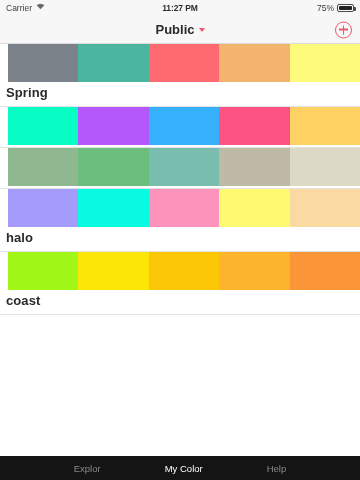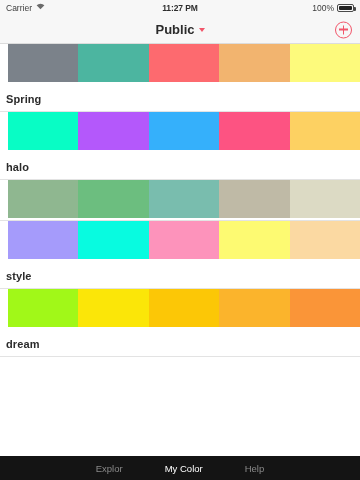--- a/index.html
+++ b/index.html
@@ -62,53 +62,53 @@
     position:relative;
     border-bottom:1px solid #e3e3e3;
     background:#ffffff;
     padding-bottom:2px;
   }
   .swatches{
     display:flex; height:38px; margin-left:8px;
   }
   .swatch{ flex:1 1 0; height:100%; }
   .row-label{
-    font-size:11px; font-weight:bold; color:#2b2b2b;
-    padding:11px 0 4px 6px;
+    font-size:13px; font-weight:bold; color:#2b2b2b;
+    padding:3px 0 4px 6px;
     letter-spacing:0.1px;
     white-space:pre;
   }
 
   
   .tabbar{
     position:absolute; left:0; right:0; bottom:0;
     height:24px; background:#141414;
     display:flex; align-items:center; justify-content:center;
-    gap:42px;
+    gap:64px;
   }
   .tab{ font-size:9.5px; color:#8a8a8a; }
   .tab.active{ color:#ffffff; font-weight:normal; }
 </style>
 </head>
 <body>
 
 <div class="screen">
 
   <div class="statusbar">
     <div class="sb-left">
       <span>Carrier</span>
       <span class="wifi-icon">
         <svg width="9" height="7" viewBox="0 0 9 7">
           <path d="M4.5 6.2 L0.6 2.3 A5.5 5.5 0 0 1 8.4 2.3 Z" fill="#6b6b6b"></path>
         </svg>
       </span>
     </div>
     <div class="sb-center">11:27 PM</div>
     <div class="sb-right">
-      <span>100%</span>
+      <span>75%</span>
       <span class="batt">
           <span class="batt-fill"></span>
         </span>
     </div>
   </div>
 
   <div class="navbar">
     <div class="nav-title">
       <span>Public</span>
       <span class="nav-title-dot"></span>
@@ -131,50 +131,49 @@
         <div class="row-label">Spring</div>
       </div>
       <div class="palette-row">
         <div class="swatches">
           <div class="swatch" style="background: rgb(8, 253, 197);"></div>
           <div class="swatch" style="background: rgb(180, 88, 251);"></div>
           <div class="swatch" style="background: rgb(53, 176, 251);"></div>
           <div class="swatch" style="background: rgb(253, 83, 130);"></div>
           <div class="swatch" style="background: rgb(253, 209, 98);"></div>
         </div>
-        <div class="row-label">halo</div>
       </div>
       <div class="palette-row">
         <div class="swatches">
           <div class="swatch" style="background: rgb(143, 183, 144);"></div>
           <div class="swatch" style="background: rgb(108, 190, 127);"></div>
           <div class="swatch" style="background: rgb(121, 189, 174);"></div>
           <div class="swatch" style="background: rgb(191, 186, 166);"></div>
           <div class="swatch" style="background: rgb(220, 218, 196);"></div>
         </div>
       </div>
       <div class="palette-row">
         <div class="swatches">
           <div class="swatch" style="background: rgb(165, 155, 251);"></div>
           <div class="swatch" style="background: rgb(8, 251, 224);"></div>
           <div class="swatch" style="background: rgb(253, 147, 187);"></div>
           <div class="swatch" style="background: rgb(253, 250, 114);"></div>
           <div class="swatch" style="background: rgb(251, 217, 162);"></div>
         </div>
-        <div class="row-label">style</div>
+        <div class="row-label">halo</div>
       </div>
       <div class="palette-row">
         <div class="swatches">
           <div class="swatch" style="background: rgb(161, 248, 24);"></div>
           <div class="swatch" style="background: rgb(251, 230, 8);"></div>
           <div class="swatch" style="background: rgb(252, 199, 6);"></div>
           <div class="swatch" style="background: rgb(251, 180, 44);"></div>
           <div class="swatch" style="background: rgb(250, 149, 56);"></div>
         </div>
-        <div class="row-label">dream</div>
+        <div class="row-label">coast</div>
       </div>
     </div>
 
   <div class="tabbar">
       <div class="tab">Explor</div>
       <div class="tab active">My Color</div>
       <div class="tab">Help</div>
     </div>
 
 </div>

